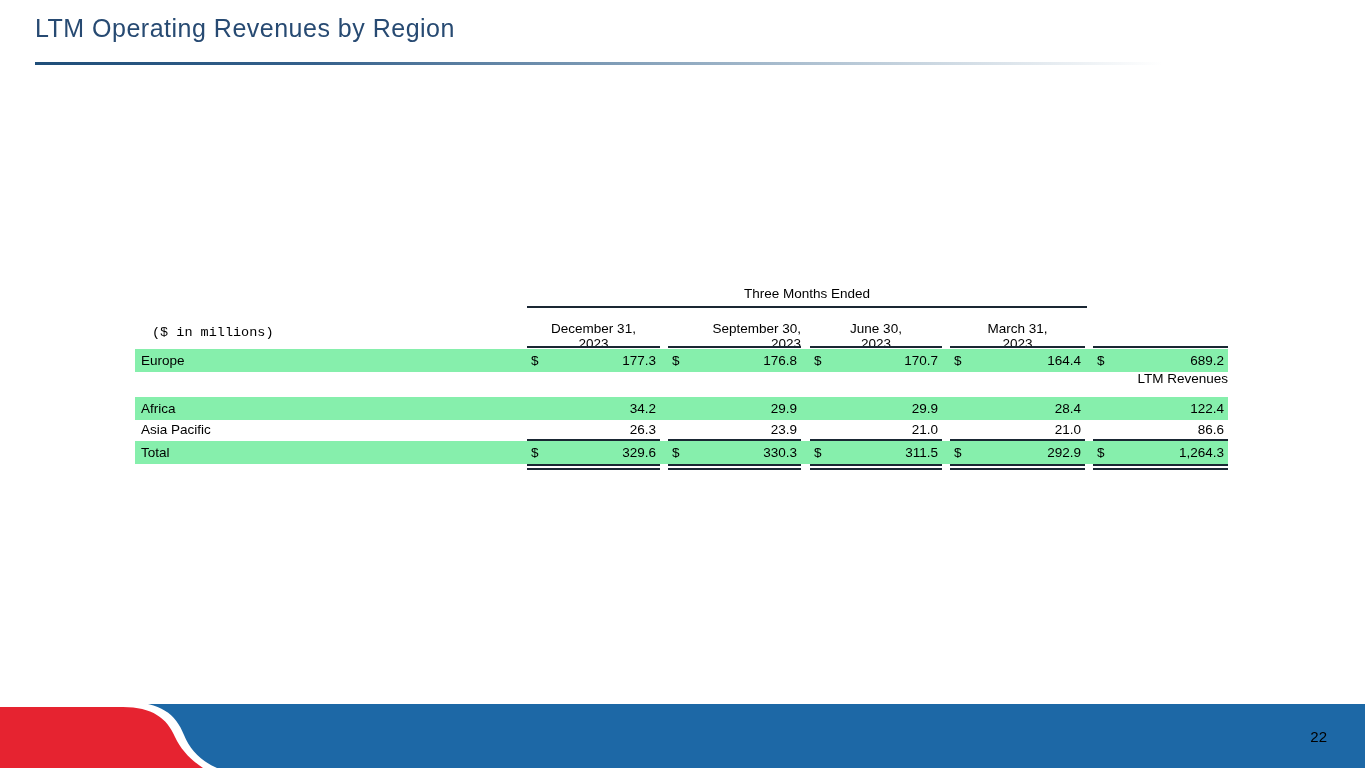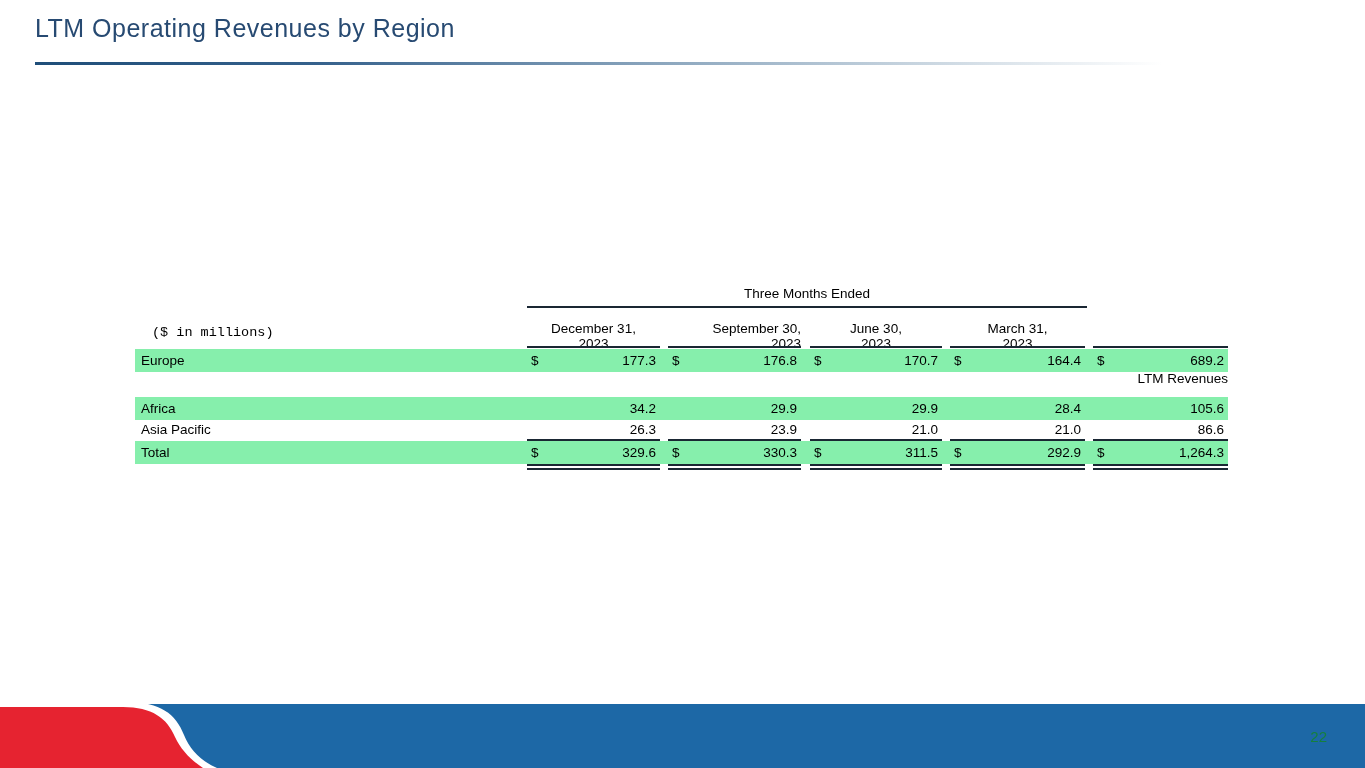--- a/index.html
+++ b/index.html
@@ -41,21 +41,21 @@
   }
   .cell .val{margin-left:auto;}
   .tline{top:154px;height:2px;background:#1a2733;}
   .dline1{top:179px;height:2px;background:#1a2733;}
   .dline2{top:183px;height:2px;background:#1a2733;}
   
   .footer-bar{position:absolute;left:0;top:704px;width:1365px;height:64px;background:#1d68a6;}
   .logo-shape{position:absolute;left:0;top:702px;width:225px;height:66px;}
   .logo{position:absolute;left:30px;top:717px;display:flex;align-items:center;}
   .logo-text{color:#ffffff;font-size:27px;font-weight:700;letter-spacing:0.3px;margin-left:8px;}
-  .page-num{position:absolute;right:38px;top:728px;color:#15803d;font-size:15px;}
+  .page-num{position:absolute;right:38px;top:728px;color:#000000;font-size:15px;}
 </style>
 </head>
 <body>
 
 <div class="slide">
 
   <div class="title">LTM Operating Revenues by Region</div>
   <div class="title-rule"></div>
 
   <div class="tbl">
@@ -127,21 +127,21 @@
       <div class="cell c3">
           <span></span>
           <span class="val">29.9</span>
         </div>
       <div class="cell c4">
           <span></span>
           <span class="val">28.4</span>
         </div>
       <div class="cell c5">
           <span></span>
-          <span class="val">105.6</span>
+          <span class="val">122.4</span>
         </div>
     </div>
 
     <div class="abs row r3">
       <div class="rowlabel">Asia Pacific</div>
       <div class="cell c1">
           <span></span>
           <span class="val">26.3</span>
         </div>
       <div class="cell c2">

